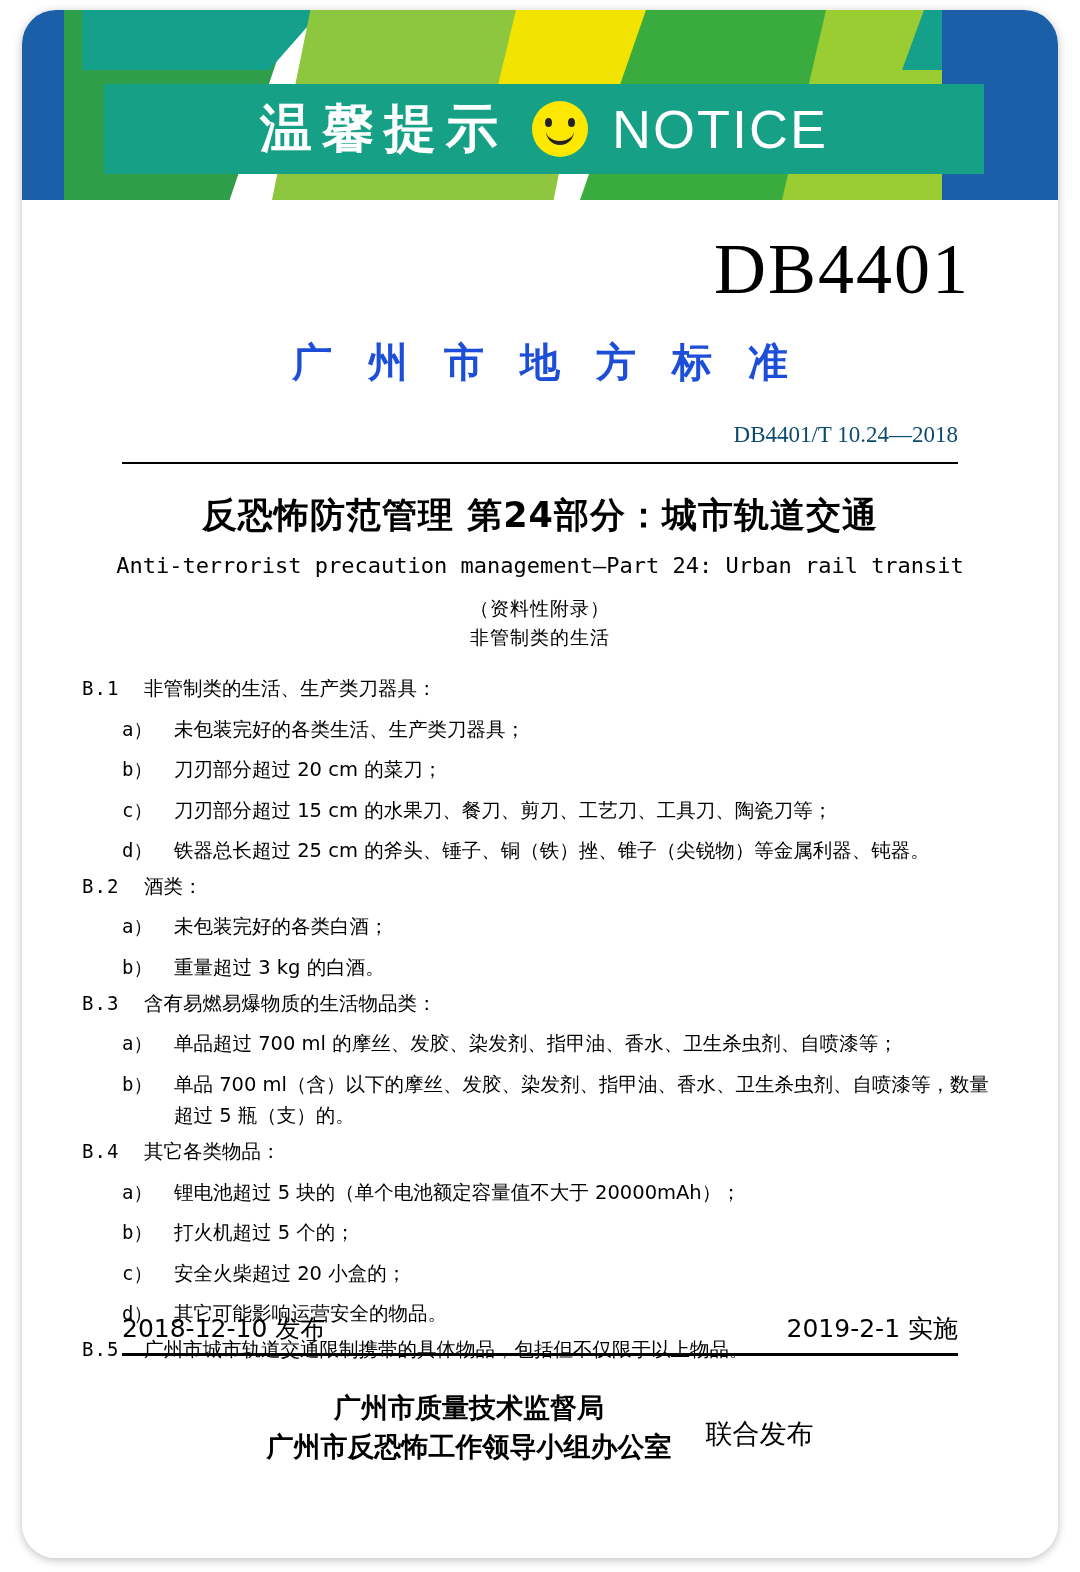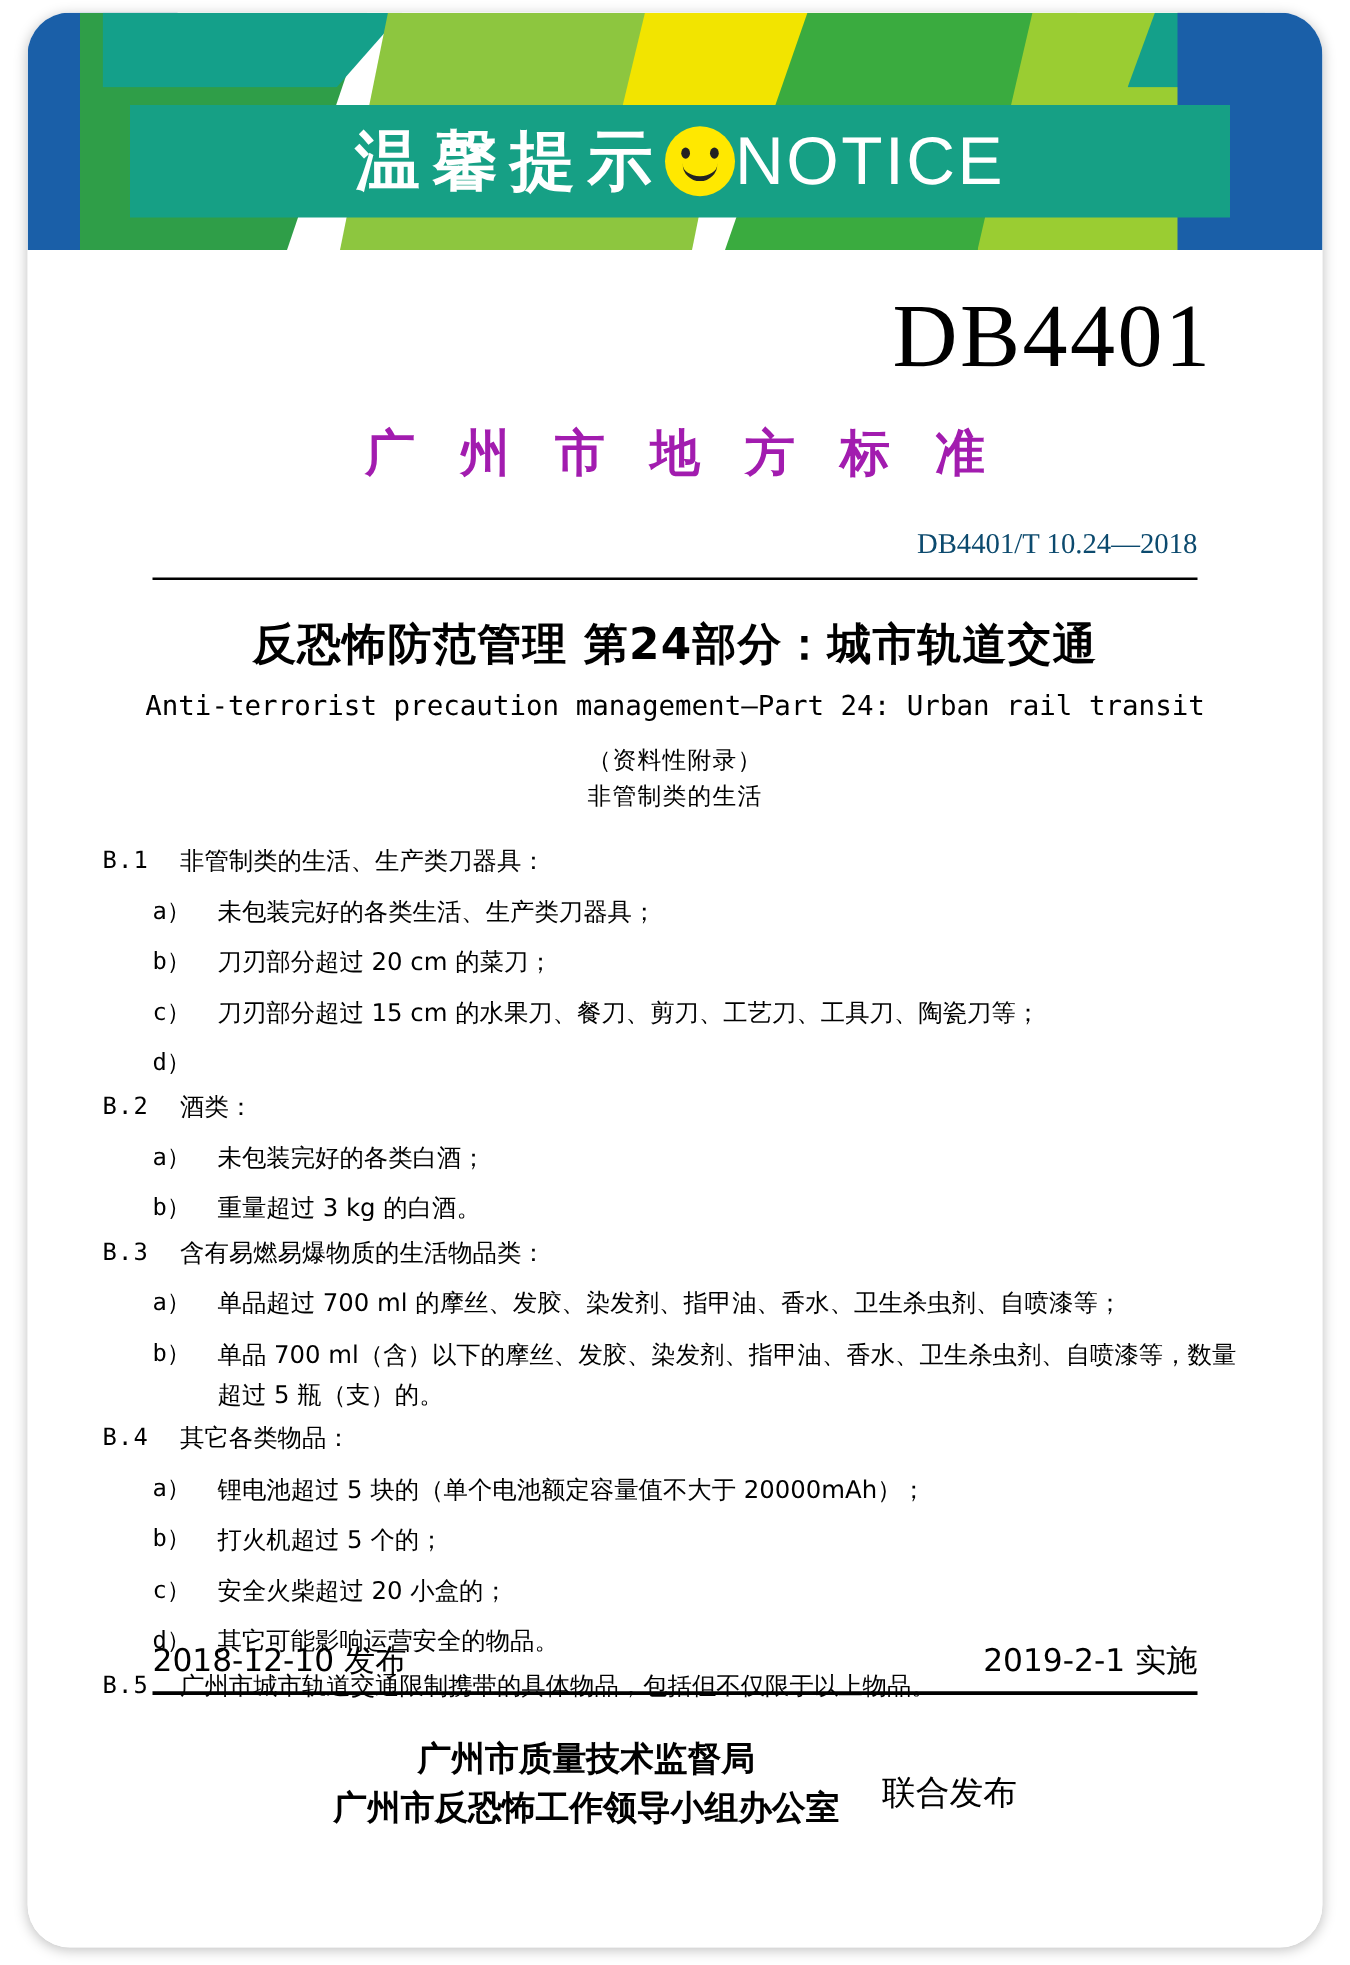--- a/index.html
+++ b/index.html
@@ -94,20 +94,21 @@
   #notice-bar {
     position: absolute;
     left: 82px;
     top: 74px;
     width: 880px;
     height: 90px;
     background: #16a085;
     display: flex;
     align-items: center;
     justify-content: center;
+    gap: 24px;
   }
   #notice-cn {
     color: #ffffff;
     font-size: 52px;
     letter-spacing: 10px;
     font-weight: bold;
     font-family: "DejaVu Sans", sans-serif;
   }
   #smiley {
     width: 56px; height: 56px;
@@ -161,21 +162,21 @@
     margin-top: 28px;
     color: #000;
     padding-right: 28px;
   }
   .std-title {
     text-align: center;
     font-size: 40px;
     letter-spacing: 36px;
     font-weight: bold;
     margin-top: 24px;
-    color: #a21caf;
+    color: #1d4ed8;
     font-family: "DejaVu Sans", sans-serif;
     padding-left: 36px;
   }
   .std-number {
     text-align: right;
     font-family: Liberation Serif, serif;
     font-size: 23px;
     margin-top: 32px;
     padding-right: 40px;
     color: #0c4a6e;
@@ -344,20 +345,21 @@
       <div class="item">
         <span class="item-num">b）</span>
         <span class="item-text">刀刃部分超过 20 cm 的菜刀；</span>
       </div>
       <div class="item">
         <span class="item-num">c）</span>
         <span class="item-text">刀刃部分超过 15 cm 的水果刀、餐刀、剪刀、工艺刀、工具刀、陶瓷刀等；</span>
       </div>
       <div class="item">
         <span class="item-num">d）</span>
+        <span class="item-text">铁器总长超过 25 cm 的斧头、锤子、铜（铁）挫、锥子（尖锐物）等金属利器、钝器。</span>
       </div>
 
       <div class="sec">
         <span class="sec-num">B.2</span>
         <span class="sec-text">酒类：</span>
       </div>
       <div class="item">
         <span class="item-num">a）</span>
         <span class="item-text">未包装完好的各类白酒；</span>
       </div>

